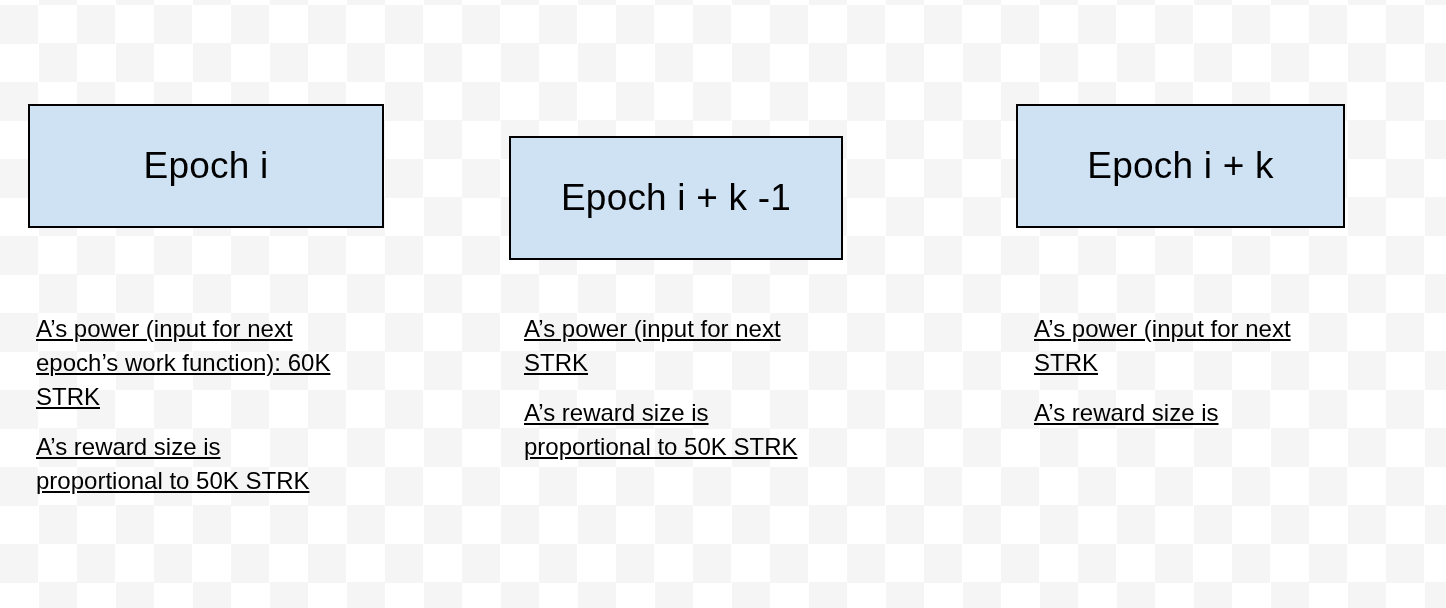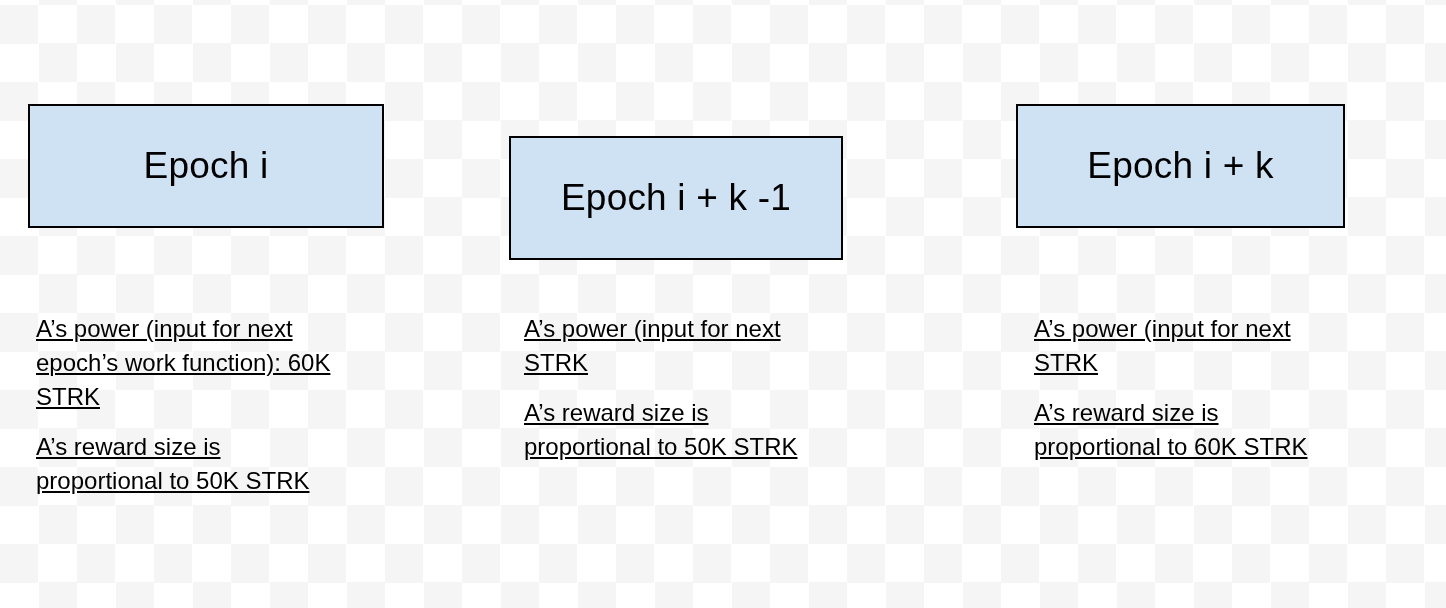--- a/index.html
+++ b/index.html
@@ -96,17 +96,16 @@
   <div class="epoch-box box-3">
     <span class="box-label">Epoch i + k</span>
   </div>
   <div class="notes notes-3">
     <p>
       <span class="line">A’s power (input for next</span>
       <span class="line">STRK</span>
     </p>
     <p>
       <span class="line">A’s reward size is</span>
-      <span class="line">proportional to 60K STRK</span>
     </p>
   </div>
 
 </div>
 
 </body></html>

